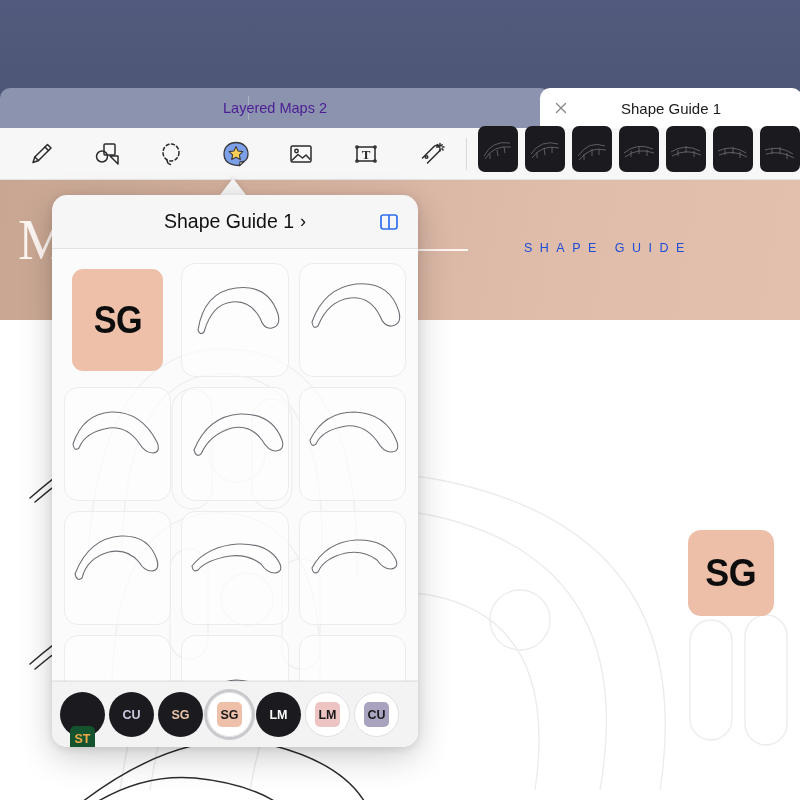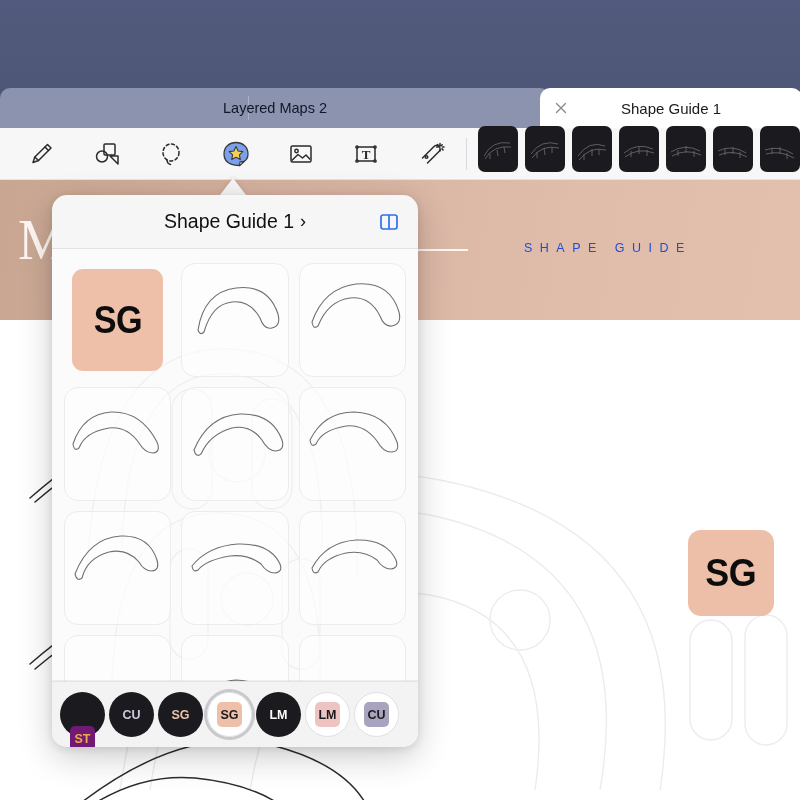--- a/index.html
+++ b/index.html
@@ -30,21 +30,21 @@
     font-size: 14.5px;
   }
   .tab-inactive {
     left: 0px; width: 550px;
     background: #8b93ae;
     color: #4a5270;
     border-top-left-radius: 10px; border-top-right-radius: 10px;
   }
   .tab-inactive .tab-label {
     position: absolute; left: 50%; transform: translateX(-50%);
-    color: #0f172a;
+    color: #4c1d95;
   }
   .tab-inactive .tab-seam {
     position: absolute; left: 248px; top: 8px; width: 1px; height: 24px;
     background: rgba(255,255,255,0.28);
   }
   .tab-active {
     left: 540px; width: 262px;
     background: #ffffff;
     color: #1c1c1e;
     border-top-left-radius: 10px; border-top-right-radius: 10px;
@@ -514,21 +514,21 @@
 
       </div>
     </div>
 
     <div class="footer-shadow"></div>
 
     <div class="pop-footer">
 
       <div class="pagedot pd-dark">
         <div class="inner">
-          <div class="pd-chip" style="background:#701a75;color:#f0a94a;margin-top:48px;">
+          <div class="pd-chip" style="background:#14532d;color:#f0a94a;margin-top:48px;">
             <span>ST</span>
           </div>
         </div>
       </div>
 
       <div class="pagedot pd-dark">
         <div class="inner">
           <div class="pd-chip" style="background:#1b1b1f;color:#cfc9e0;">
             <span>CU</span>
           </div>

